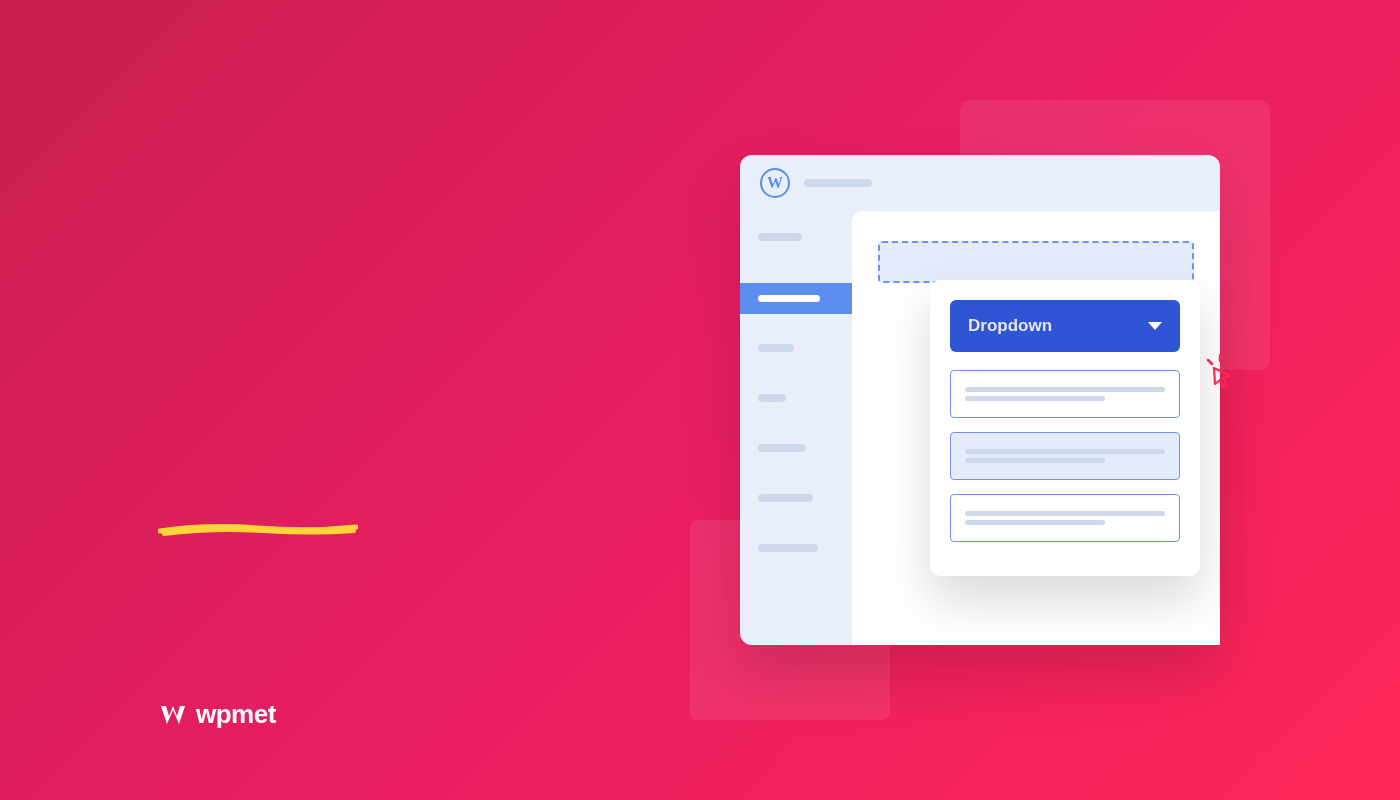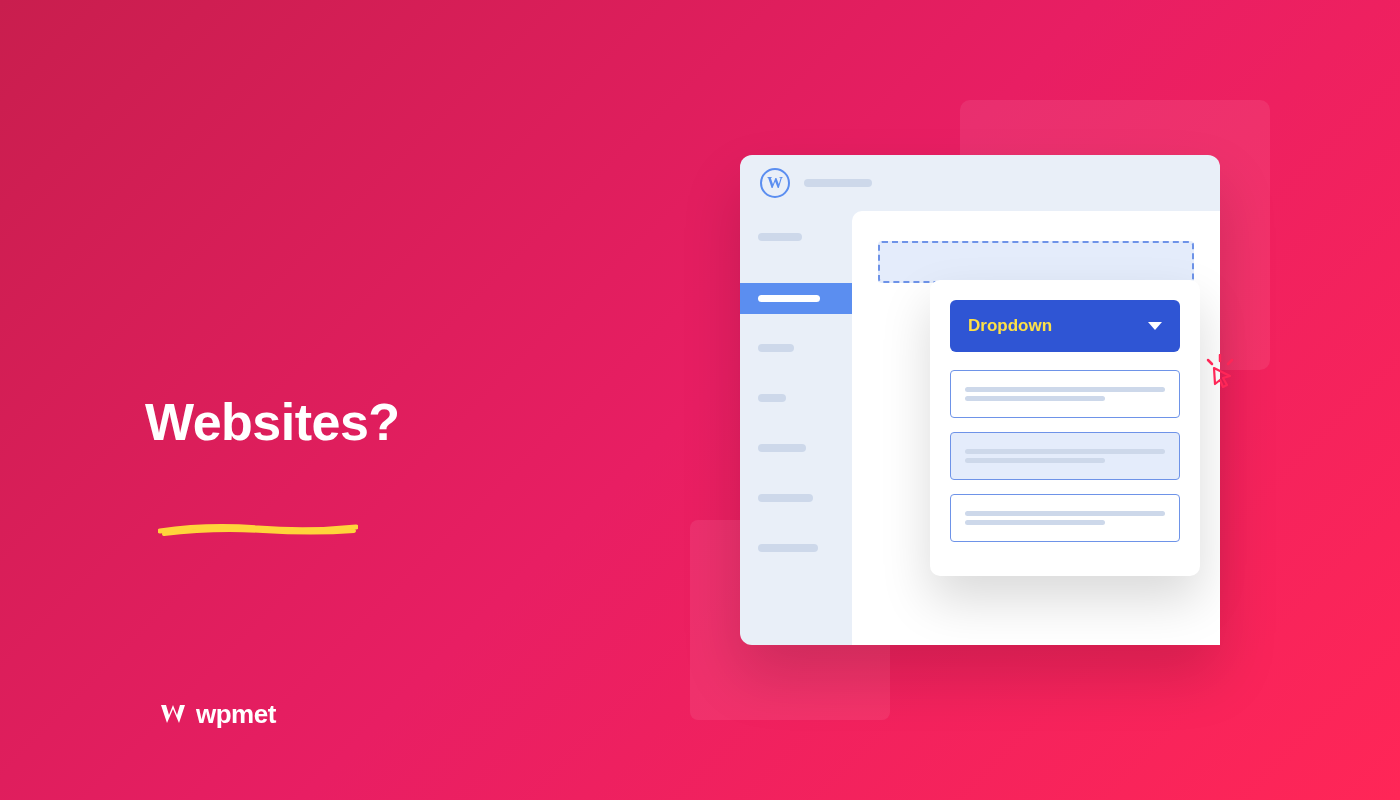--- a/index.html
+++ b/index.html
@@ -29,21 +29,21 @@
   top: 522px;
   width: 200px;
   height: 14px;
 }
 
 .logo {
   position: absolute;
   left: 158px;
   bottom: 70px;
   display: flex;
-  align-items: flex-start;
+  align-items: flex-end;
   gap: 8px;
   color: #fff;
 }
 .logo-text {
   font-size: 26px;
   font-weight: 600;
   letter-spacing: -0.5px;
 }
 
 
@@ -131,21 +131,21 @@
   left: 930px;
   top: 280px;
   width: 270px;
   background: #fff;
   border-radius: 10px;
   box-shadow: 0 24px 50px rgba(0,0,0,0.15);
   padding: 20px;
 }
 .dd-button {
   background: #2f55d4;
-  color: #fde047;
+  color: #e5e5e5;
   border-radius: 6px;
   padding: 16px 18px;
   display: flex;
   align-items: center;
   justify-content: space-between;
   font-weight: 700;
   font-size: 17px;
   margin-bottom: 18px;
 }
 .dd-caret {
@@ -180,21 +180,20 @@
 </head>
 <body>
 
 <div class="ghost-panel ghost-1"></div>
 <div class="ghost-panel ghost-2"></div>
 
 <h1 class="headline">
   <br>
   <br>
   <br>
-  <span>Websites?</span>
 </h1>
 
 <svg class="underline" viewBox="0 0 200 14">
   <path d="M2 9 Q 50 2, 100 6 T 198 5" stroke="#ffd43b" stroke-width="5" fill="none" stroke-linecap="round"></path>
   <path d="M6 12 Q 55 6, 105 9 T 196 9" stroke="#ffd43b" stroke-width="4" fill="none" stroke-linecap="round"></path>
 </svg>
 
 <div class="logo">
   <svg width="30" height="30" viewBox="0 0 30 30">
     <path d="M3 6 L9 24 L15 10 L21 24 L27 6 L22 6 L19 16 L15 6 L11 16 L8 6 Z" fill="#fff"></path>

